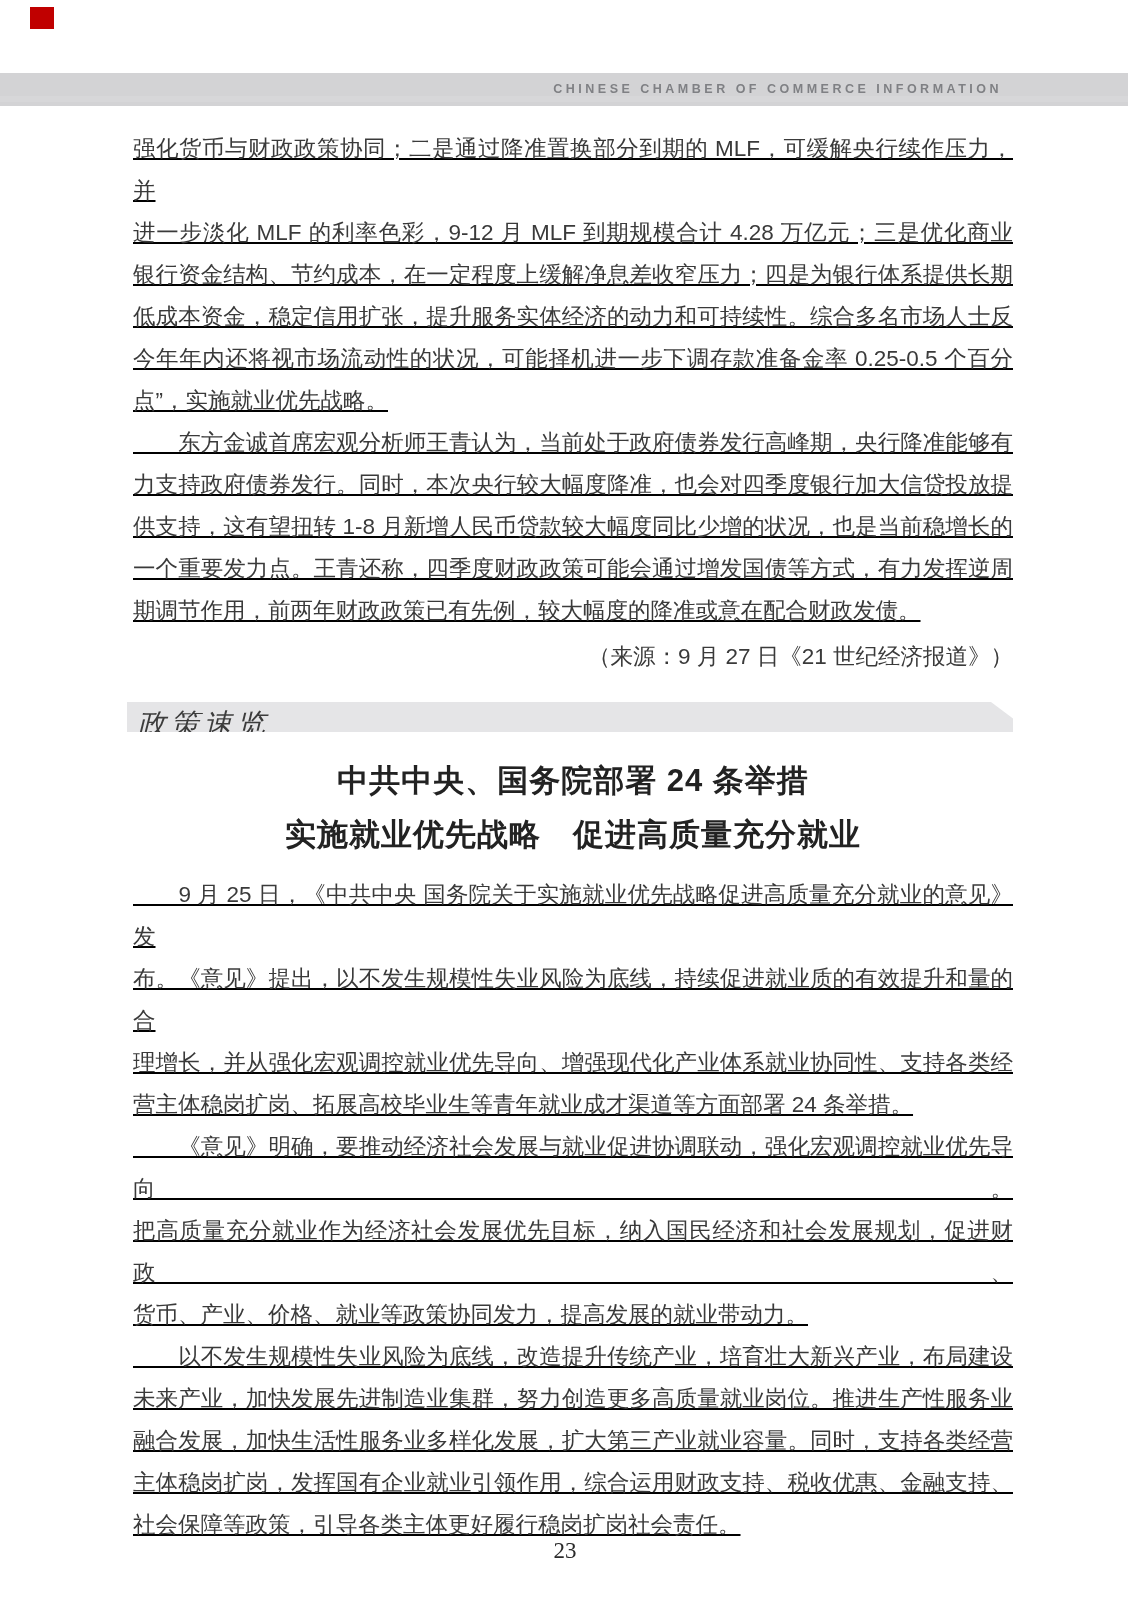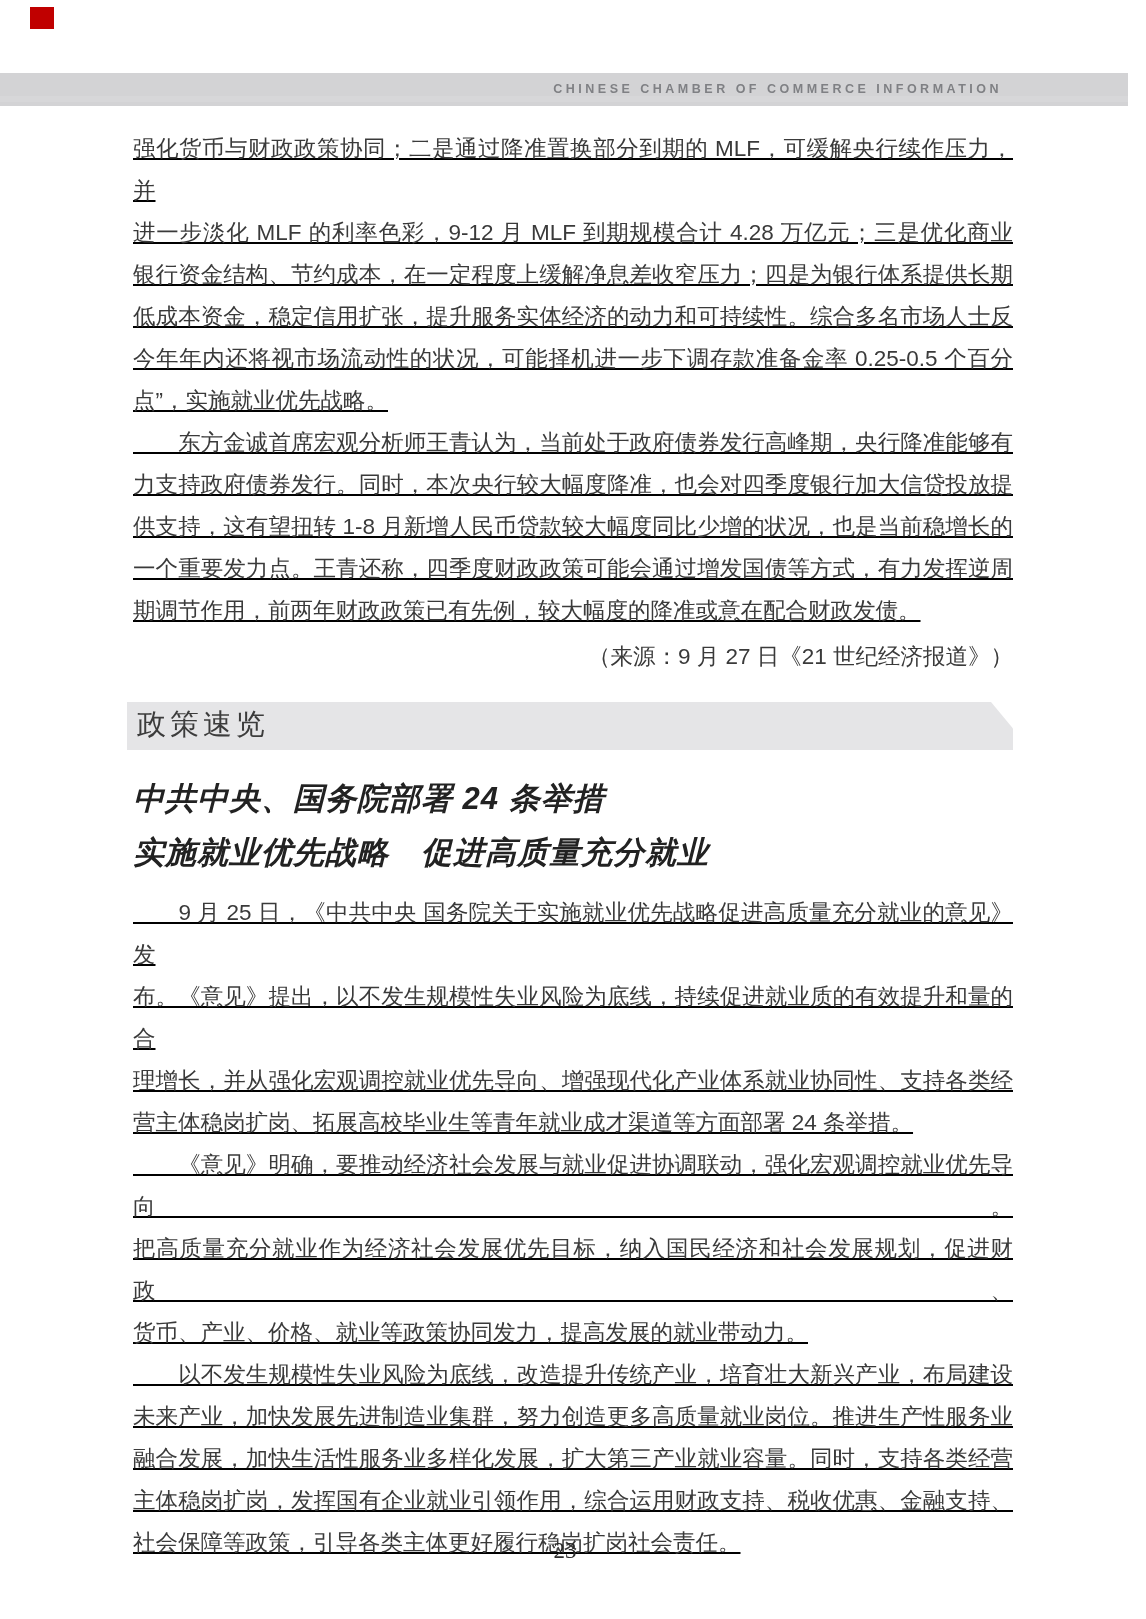--- a/index.html
+++ b/index.html
@@ -62,35 +62,36 @@
     line-height: 42px;
     color: #3a3a3a;
     text-align: right;
     margin-top: 4px;
   }
   .section-bar {
     position: relative;
     margin-top: 24px;
     margin-left: -6px;
     width: 886px;
-    height: 48px;
+    height: 30px;
     background: #e5e5e7;
     clip-path: polygon(0 0, calc(100% - 22px) 0, 100% 55%, 100% 100%, 0 100%);
+    font-style: italic;
   }
   .section-bar .section-label {
     font-family: "Liberation Serif", serif;
     font-size: 29px;
     line-height: 44px;
     color: #3c3c3c;
     padding-left: 10px;
     letter-spacing: 4px;
   }
   .article-title {
     margin-top: 22px;
-    font-style: italic;
+    text-align: center;
   }
   .article-title .title-line {
     font-size: 31px;
     font-weight: 700;
     line-height: 54px;
     color: #222222;
     letter-spacing: 1px;
   }
   .policy-paras { margin-top: 12px; }
   .page-number {

